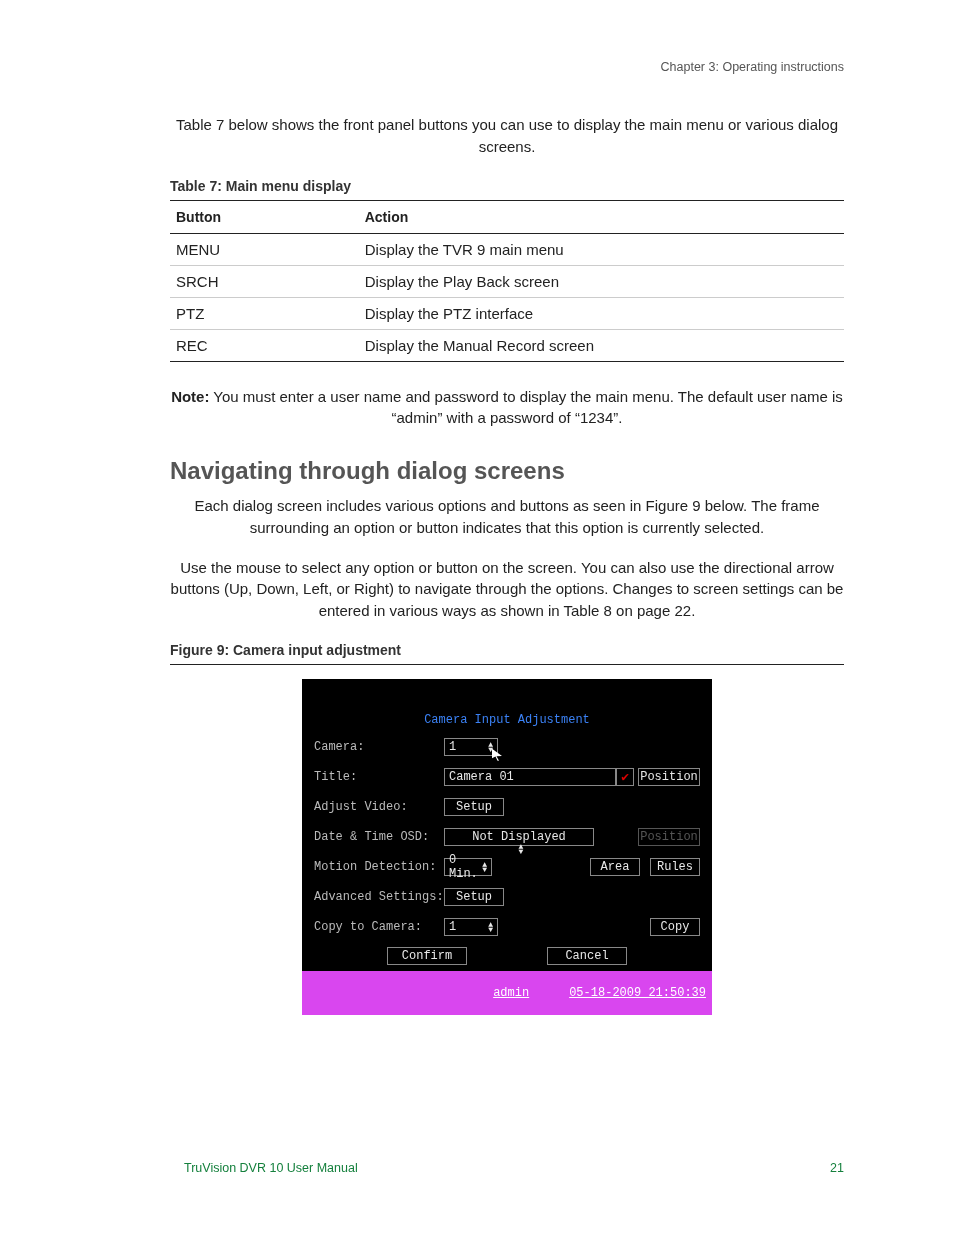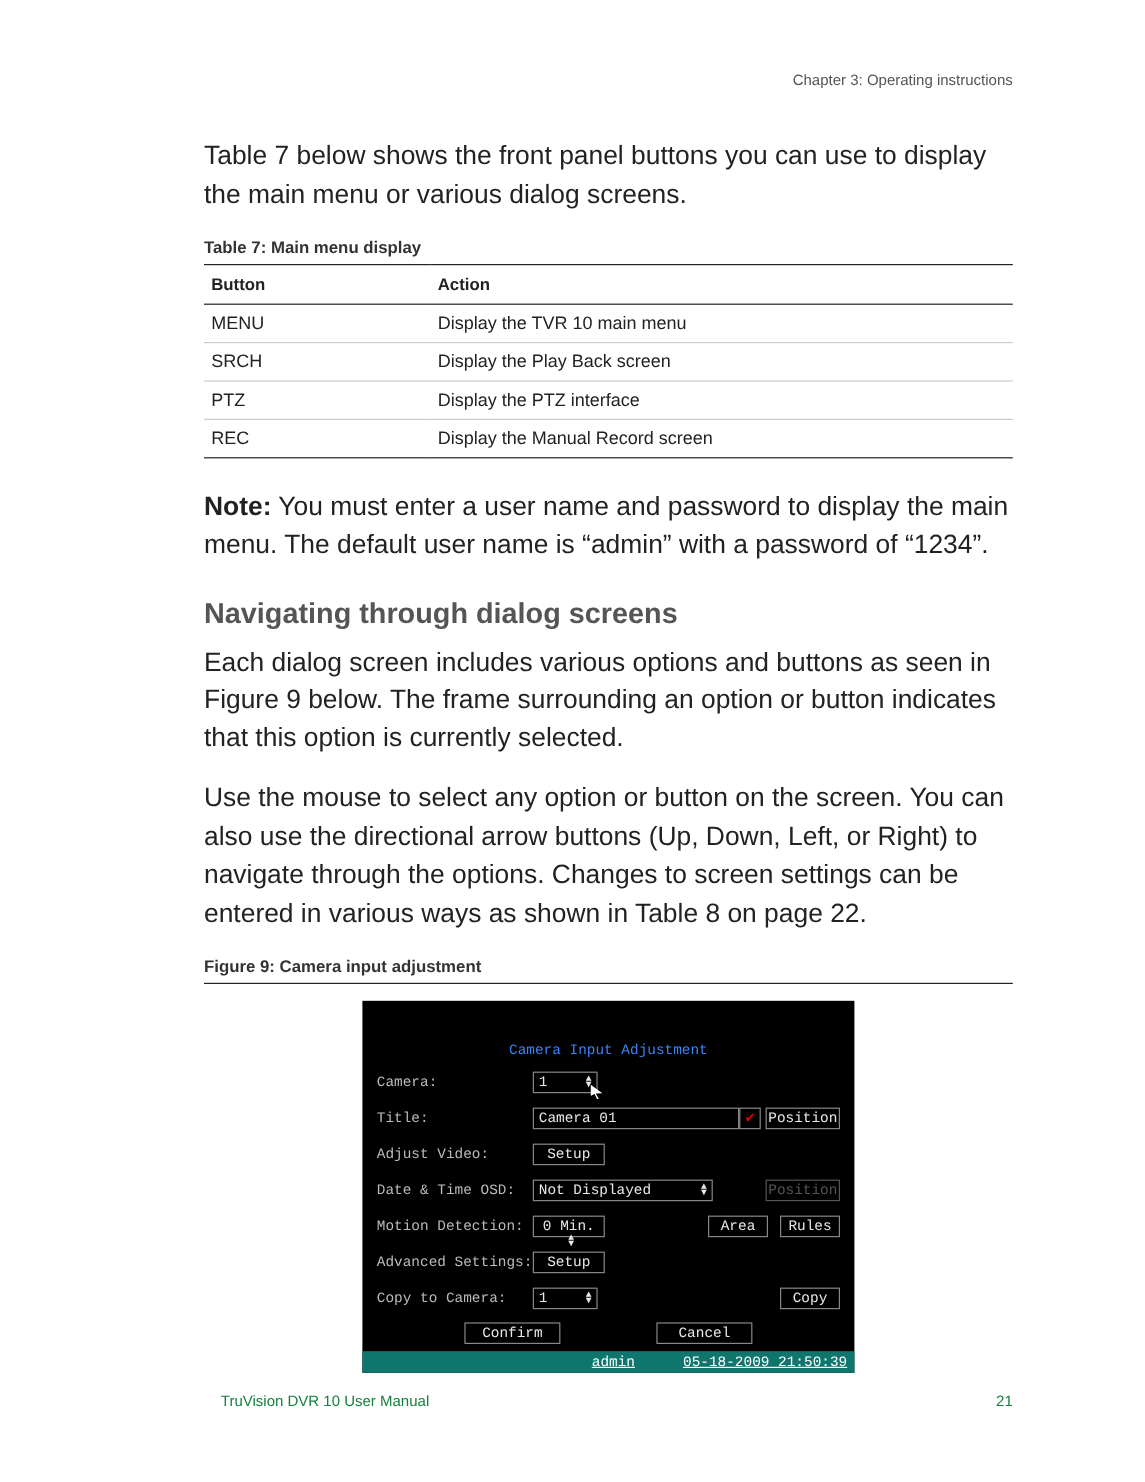--- a/index.html
+++ b/index.html
@@ -17,24 +17,25 @@
     padding: 60px 110px 40px 170px;
     position: relative;
   }
   .running-header {
     text-align: right;
     font-size: 12.5px;
     color: #555;
     margin-bottom: 40px;
   }
   .body-text {
-    font-size: 22px;
+    font-size: 15px;
     line-height: 1.45;
     color: #222;
     margin: 0 0 18px 0;
+    text-align: center;
   }
   .caption {
     font-size: 14px;
     font-weight: 700;
     color: #333;
     margin: 20px 0 6px 0;
   }
   table.data {
     width: 100%;
     border-collapse: collapse;
@@ -136,26 +137,26 @@
     margin-right: 4px;
   }
   .dvr .btnrow {
     display: flex;
     justify-content: center;
     gap: 80px;
     margin: 6px 0 6px 0;
   }
   .dvr .btnrow .btn { width: 80px; }
   .dvr .status {
-    background: #0f766e;
+    background: #d946ef;
     color: #fff;
     display: flex;
     justify-content: flex-end;
     gap: 40px;
-    padding: 2px 6px;
+    padding: 15px 6px;
     margin: 0 -12px;
     font-size: 12px;
     text-decoration: underline;
   }
   .cursor {
     position: relative;
     display: inline-block;
     width: 0; height: 0;
   }
   .cursor::after {
@@ -189,21 +190,21 @@
   <table class="data">
     <thead>
       <tr>
         <th>Button</th>
         <th>Action</th>
       </tr>
     </thead>
     <tbody>
       <tr>
         <td class="col-btn">MENU</td>
-        <td>Display the TVR 10 main menu</td>
+        <td>Display the TVR 9 main menu</td>
       </tr>
       <tr>
         <td class="col-btn">SRCH</td>
         <td>Display the Play Back screen</td>
       </tr>
       <tr>
         <td class="col-btn">PTZ</td>
         <td>Display the PTZ interface</td>
       </tr>
       <tr>
@@ -250,34 +251,34 @@
       <span class="btn" style="width:62px;">Position</span>
     </div>
 
     <div class="row">
       <span class="lbl">Adjust Video:</span>
       <span class="btn" style="width:60px;">Setup</span>
     </div>
 
     <div class="row">
       <span class="lbl">Date &amp; Time OSD:</span>
-      <span class="field" style="width:150px;">
+      <span class="field" style="width:150px;flex-direction:column;">
         <span>Not Displayed</span>
         <span class="spinner">
             <span>▲</span>
             <span>▼</span>
           </span>
       </span>
       <span style="flex:1"></span>
       <span class="btn dim" style="width:62px;">Position</span>
     </div>
 
     <div class="row">
       <span class="lbl">Motion Detection:</span>
-      <span class="field" style="width:60px;flex-direction:column;">
+      <span class="field" style="width:48px;">
         <span>0 Min.</span>
         <span class="spinner">
             <span>▲</span>
             <span>▼</span>
           </span>
       </span>
       <span style="flex:1"></span>
       <span class="btn" style="width:50px;margin-right:10px;">Area</span>
       <span class="btn" style="width:50px;">Rules</span>
     </div>

